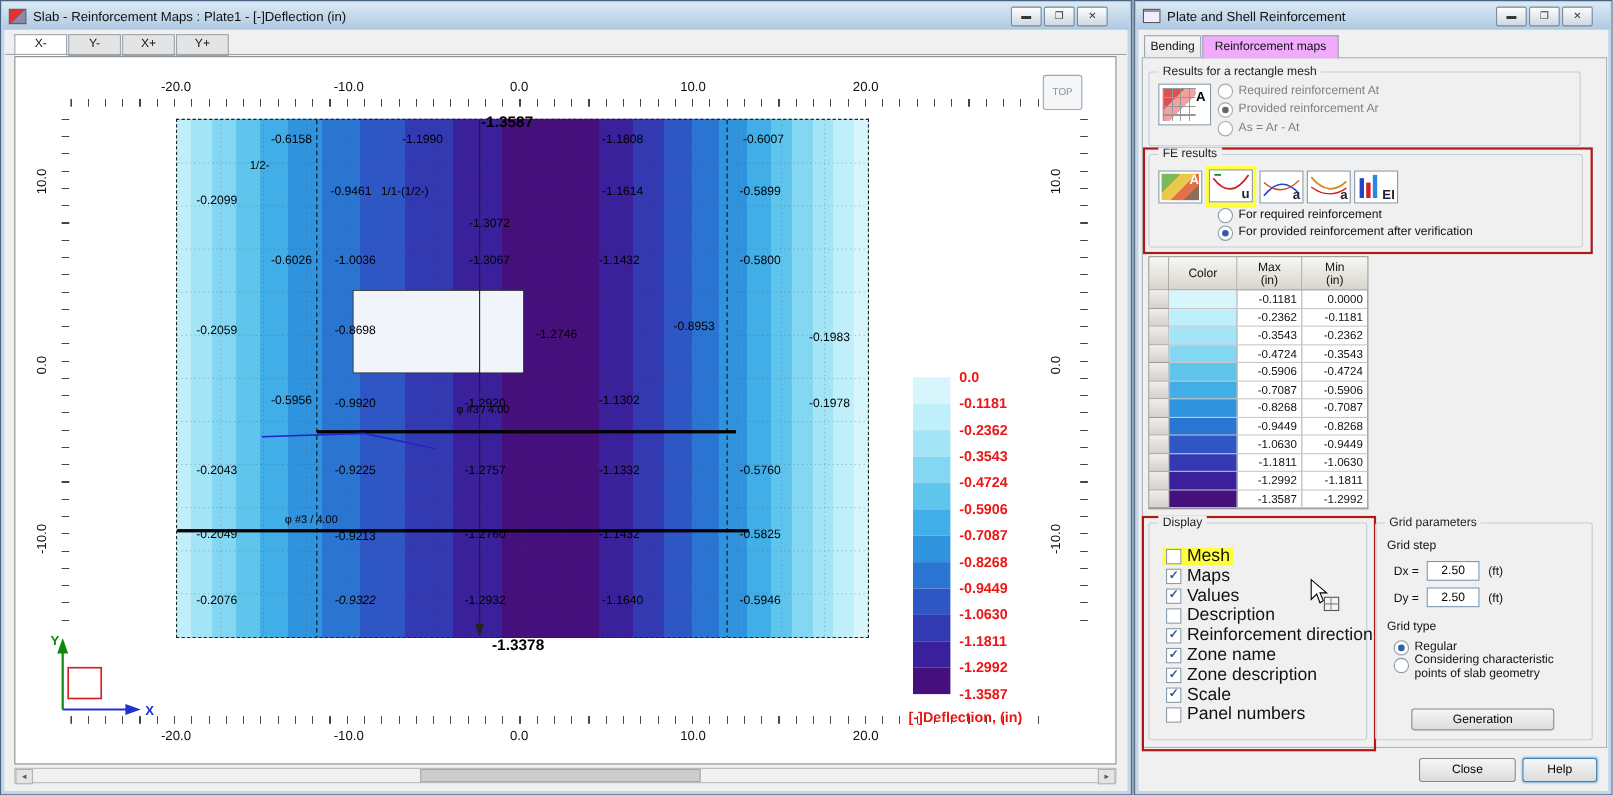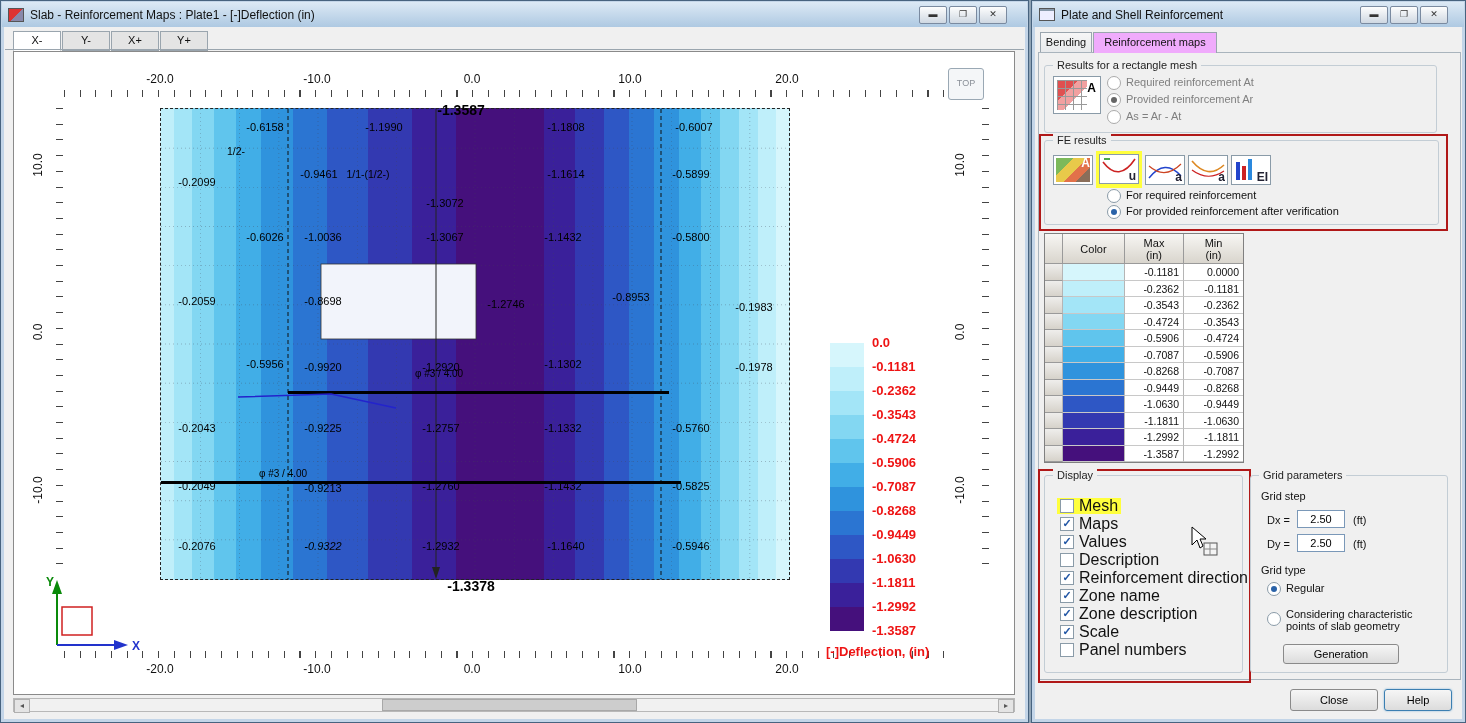--- a/index.html
+++ b/index.html
@@ -561,23 +561,23 @@
       <input class="inputbox" style="left: 46px; top: 34px;" value="2.50">
       <span class="slabel" style="left:102px;top:38px;">(ft)</span>
       <span class="slabel" style="left:16px;top:62px;">Dy =</span>
       <input class="inputbox" style="left: 46px; top: 58px;" value="2.50">
       <span class="slabel" style="left:102px;top:62px;">(ft)</span>
       <span class="slabel" style="left:10px;top:88px;">Grid type</span>
       <div class="radiorow" style="left:16px;top:106px;">
         <span class="radio sel"></span>
         <span>Regular</span>
       </div>
-      <div class="radiorow" style="left:16px;top:132px;white-space:normal;align-items:flex-start;">
+      <div class="radiorow" style="left:16px;top:118px;white-space:normal;align-items:flex-start;">
         <span class="radio" style="margin-top:4px;"></span>
         <span style="display:inline-block;width:150px;">Considering characteristic points of slab geometry</span>
       </div>
-      <button class="btn" style="left:32px;top:168px;width:116px;height:20px;">Generation</button>
+      <button class="btn" style="left:32px;top:168px;width:130px;height:20px;">Generation</button>
     </div>
 
     <button class="btn" style="left:258px;top:688px;width:88px;height:22px;">Close</button>
     <button class="btn def" style="left:352px;top:688px;width:68px;height:22px;">Help</button>
   </div>
 </div>
 
 </body></html>

